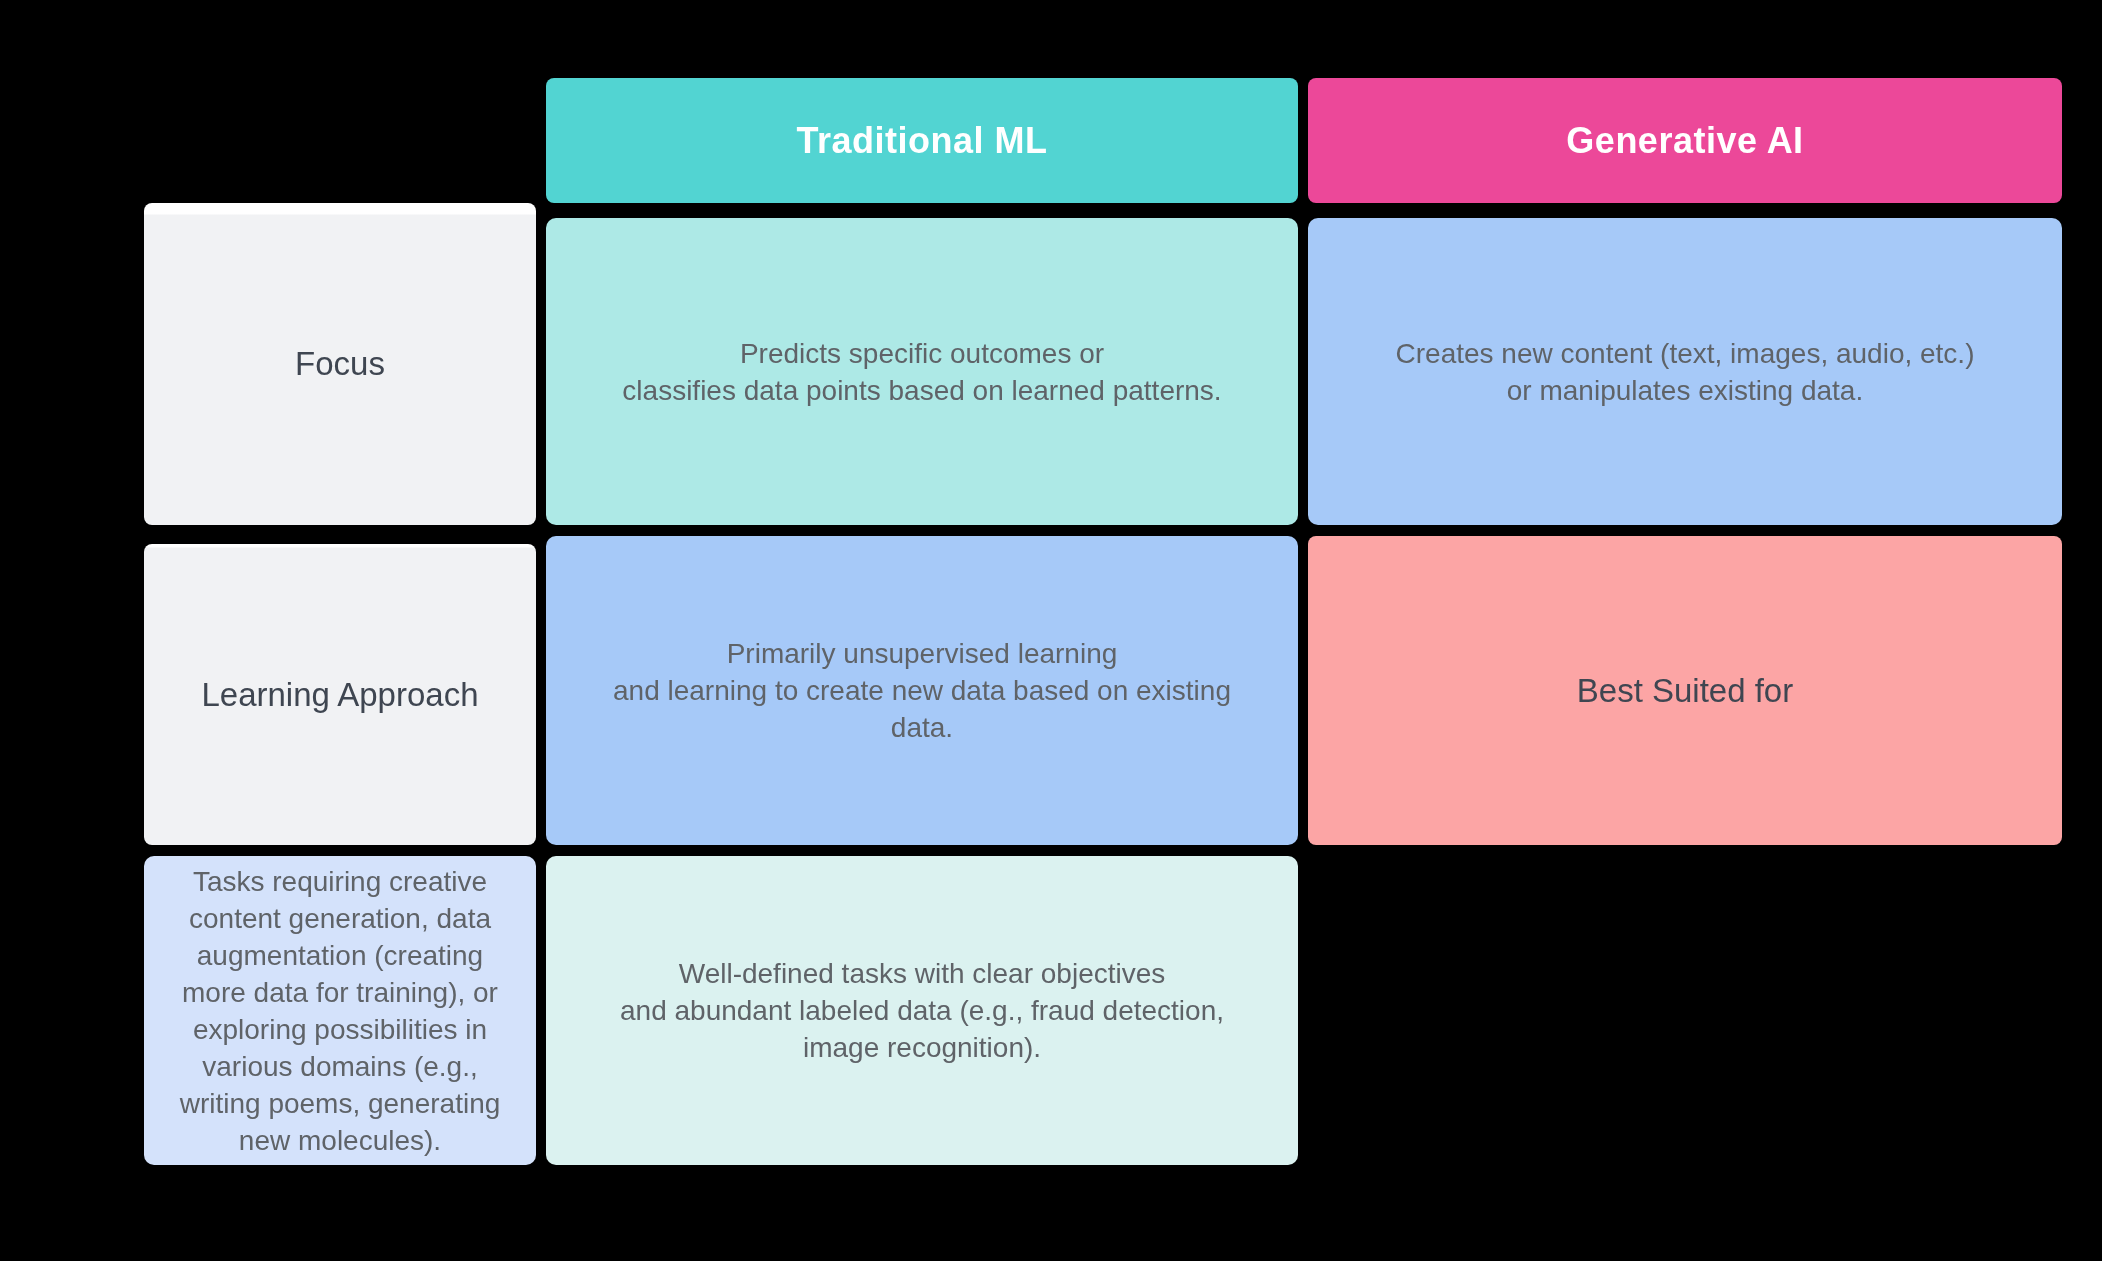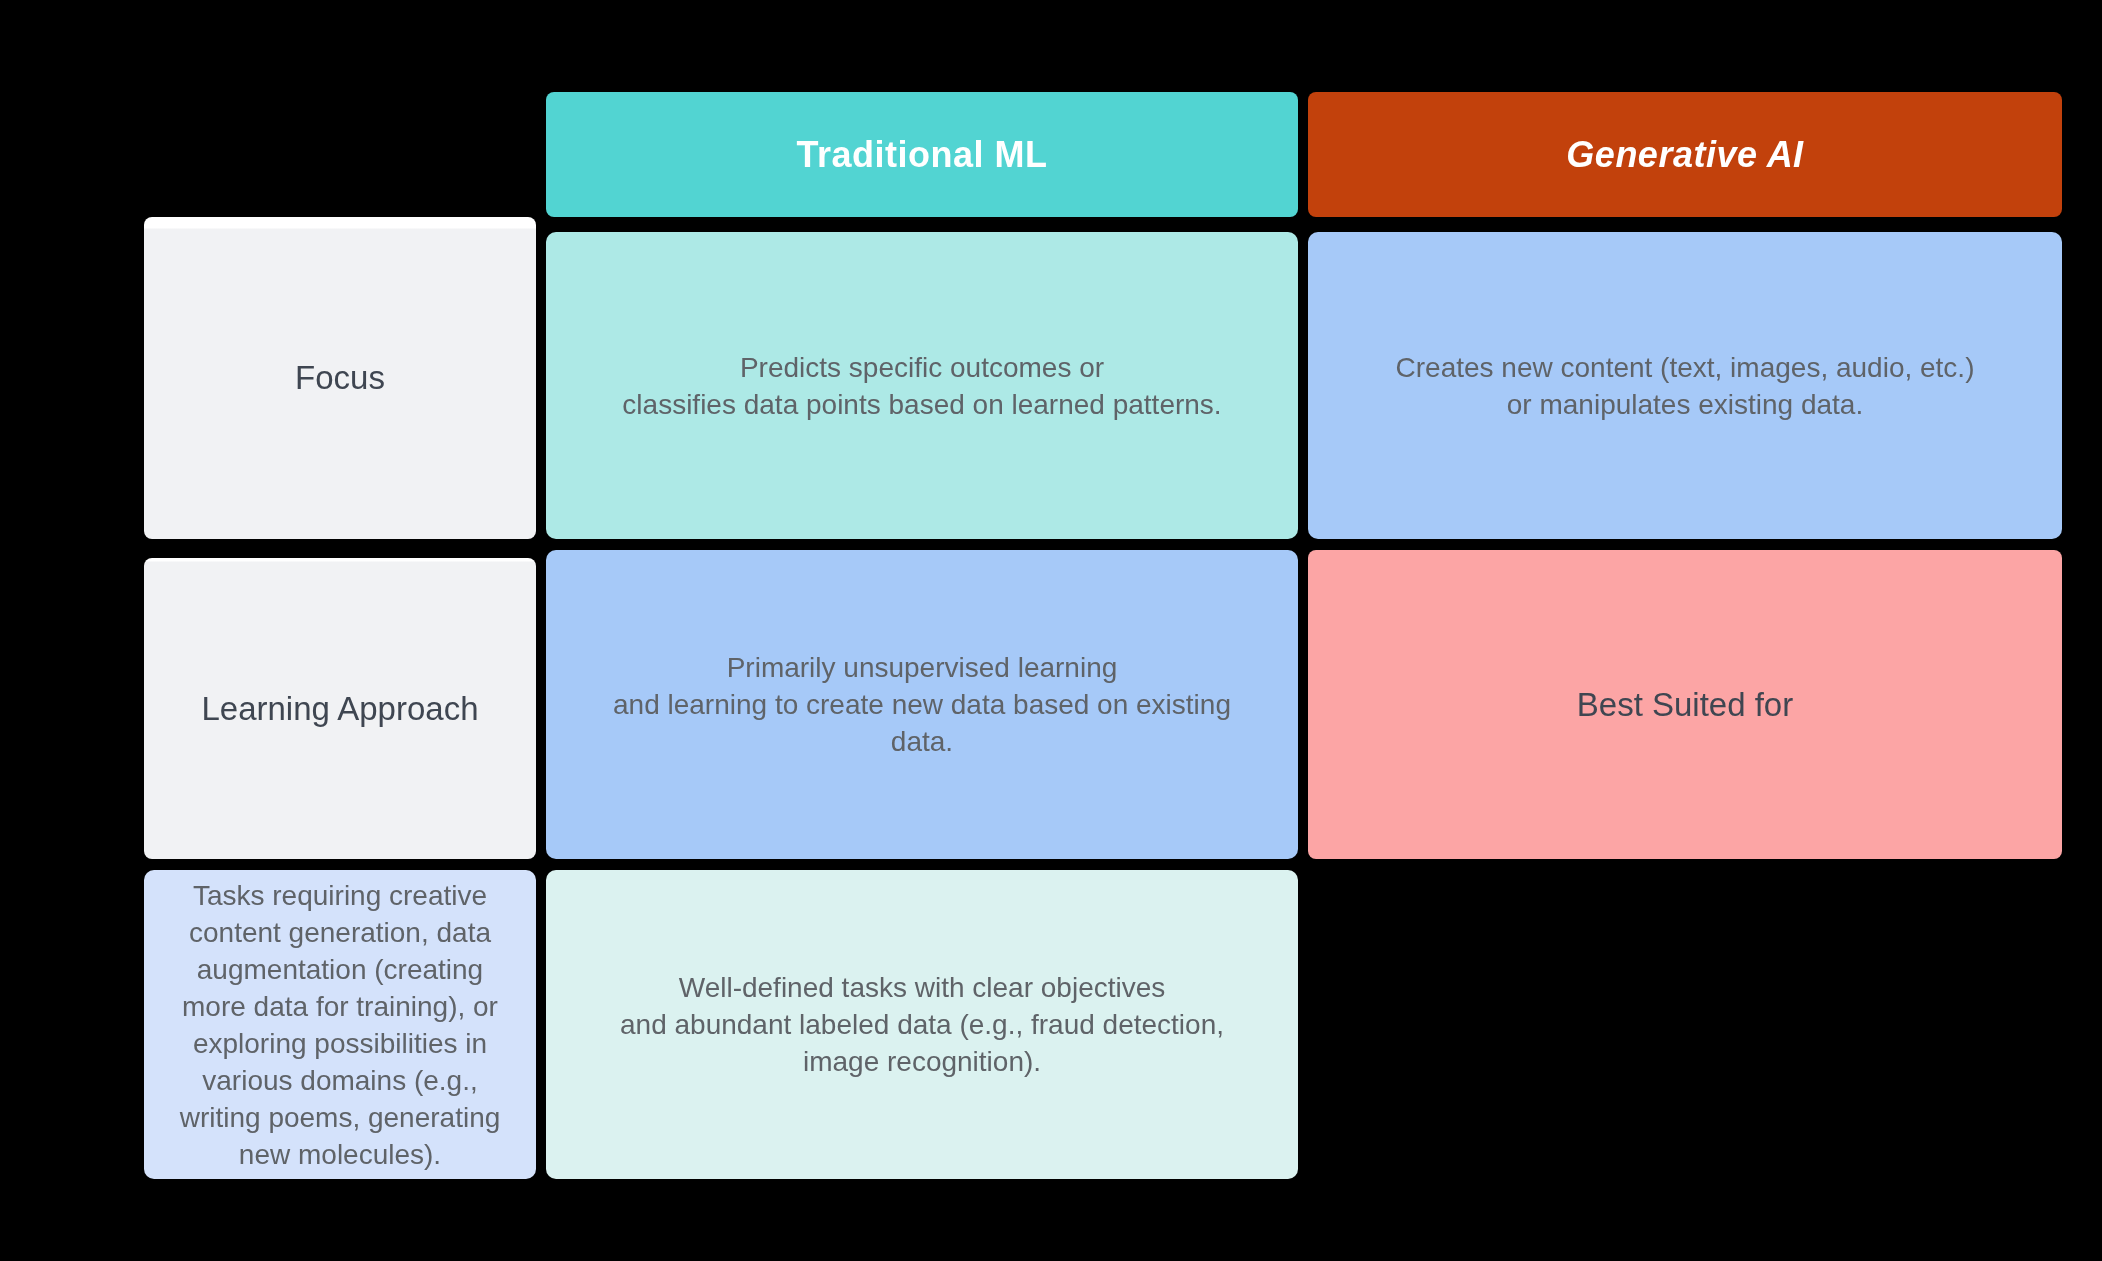--- a/index.html
+++ b/index.html
@@ -11,40 +11,40 @@
     position: relative;
     width: 2102px;
     height: 1261px;
     background: #000000;
     font-family: "Liberation Sans", sans-serif;
     overflow: hidden;
   }
   .grid {
     position: absolute;
     left: 100px;
-    top: 92px;
+    top: 78px;
     display: grid;
     grid-template-columns: 392px 752px 754px;
     grid-template-rows: 129px 307px 309px 309px;
     column-gap: 10px;
     row-gap: 11px;
     padding-left: 44px;
   }
   .corner {
     background: transparent;
   }
   .hdr {
     height: 125px;
     border-radius: 8px;
     display: flex;
     align-items: center;
     justify-content: center;
   }
   .hdr.teal { background: #52d4d2; }
-  .hdr.blue { background: #c2410c; font-style: italic; }
+  .hdr.blue { background: #ec4899; }
   .hdr .hdr-label {
     color: #ffffff;
     font-size: 36px;
     font-weight: bold;
     letter-spacing: 0.5px;
   }
   .label-cell {
     border-radius: 8px;
     display: flex;
     align-items: center;

